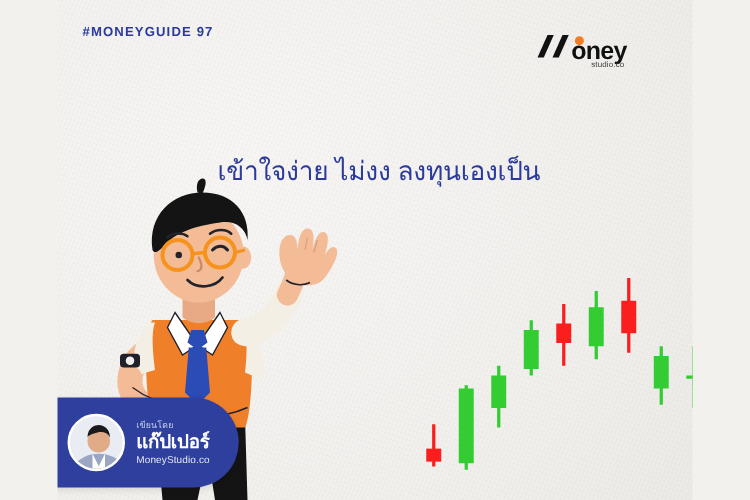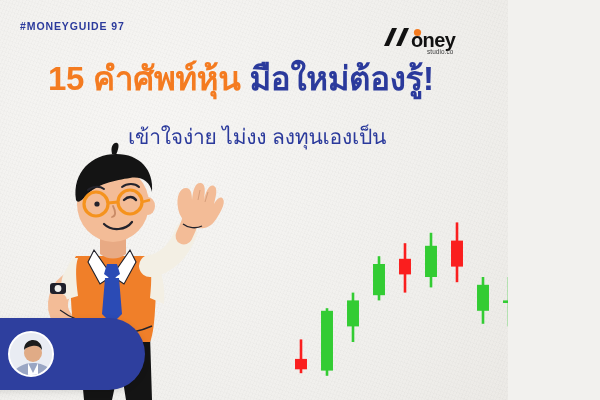--- a/index.html
+++ b/index.html
@@ -13,20 +13,21 @@
 
   
   #poster {
     position:absolute; inset:0;
     width:508px; height:400px;
     background:
       repeating-linear-gradient(112deg, rgba(0,0,0,0.016) 0 1px, rgba(255,255,255,0.02) 1px 3px),
       repeating-linear-gradient(18deg, rgba(0,0,0,0.013) 0 1px, rgba(255,255,255,0.015) 1px 4px),
       radial-gradient(circle at 30% 35%, #f7f6f4 0%, #f0efec 70%, #eceae6 100%);
     overflow:hidden;
+    margin-left:46px;
   }
 
   
   #hashtag {
     position:absolute; left:20px; top:20px;
     font-size:10.5px; font-weight:bold; letter-spacing:0.9px;
     color:#2b3a9c;
   }
 
   
@@ -93,24 +94,20 @@
       <g>
         <path d="M4 24 L12 6 L17 6 L9 24 Z" fill="#111111"></path>
         <path d="M16 24 L24 6 L29 6 L21 24 Z" fill="#111111"></path>
       </g>
       <circle cx="37.5" cy="10.5" r="3.6" fill="#F47B20"></circle>
       <text x="31" y="25" font-family="Liberation Sans, sans-serif" font-size="20" font-weight="bold" fill="#111111" letter-spacing="-0.6">oney</text>
       <text x="47" y="31.5" font-family="Liberation Sans, sans-serif" font-size="6.4" fill="#3a3a3a" letter-spacing="0.1">studio.co</text>
     </svg>
   </div>
 
-  <div class="headline">
-    <span class="hl-orange">15 คำศัพท์หุ้น</span>
-    <span class="hl-blue">มือใหม่ต้องรู้!</span>
-  </div>
 
   <div class="subline">เข้าใจง่าย ไม่งง ลงทุนเองเป็น</div>
 
   <svg id="character" viewBox="0 0 230 262">
 
     <path d="M78 196 L150 196 L152 262 L126 262 L120 224 L112 262 L84 262 Z" fill="#141414"></path>
 
     <path d="M74 142 C58 150 54 168 62 180 C70 192 86 192 96 186" fill="none" stroke="#f3bc97" stroke-width="20" stroke-linecap="round"></path>
 
     <path d="M72 126 C60 134 58 152 66 162 L86 152 Z" fill="#f3efe4"></path>
@@ -204,15 +201,20 @@
   <div id="author-card">
     <div id="avatar">
       <svg width="46" height="46" viewBox="0 0 46 46">
         <rect width="46" height="46" fill="#e9ecf3"></rect>
         <path d="M0 46 C4 34 14 30 23 30 C32 30 42 34 46 46 Z" fill="#9aa6c4"></path>
         <path d="M18 30 L23 40 L28 30 L28 46 L18 46 Z" fill="#ffffff"></path>
         <circle cx="23" cy="20" r="9" fill="#e0ab86"></circle>
         <path d="M14 17 C14 9 20 7 23 7 C27 7 32 10 32 17 C30 13 26 12 22 13 C18 14 15 15 14 17 Z" fill="#1b1b1b"></path>
       </svg>
     </div>
+    <div class="author-text">
+      <div class="author-by">เขียนโดย</div>
+      <div class="author-name">แก๊ปเปอร์</div>
+      <div class="author-site">MoneyStudio.co</div>
+    </div>
   </div>
 
 </div>
 
 </body></html>

